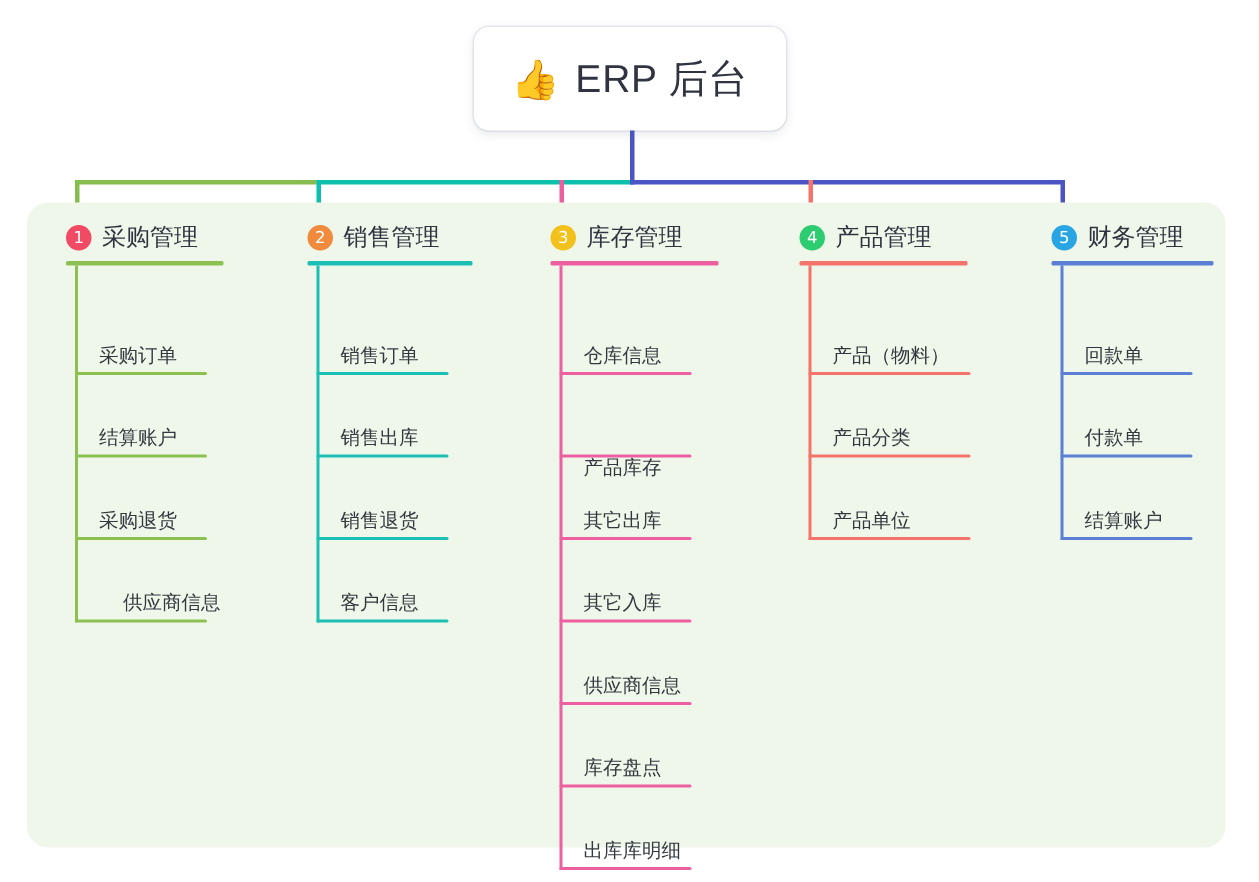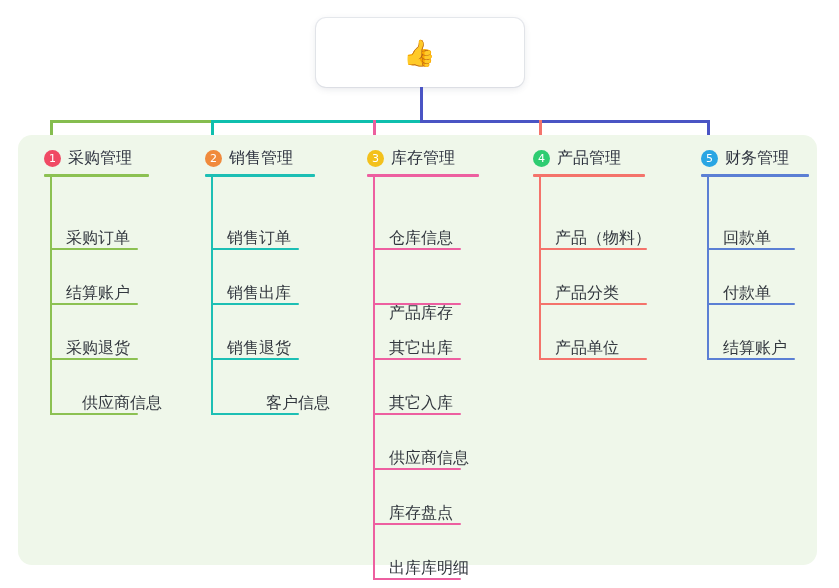--- a/index.html
+++ b/index.html
@@ -41,32 +41,33 @@
   .badge{
     width:17px;height:17px;border-radius:50%;
     color:#ffffff;font-size:11px;line-height:17px;text-align:center;
     flex:0 0 auto;font-family:"DejaVu Sans",sans-serif;
   }
   .col-title{font-size:16px;color:#2f3440;}
   .head-rule{position:absolute;height:3px;left:0;top:26px;border-radius:1px;}
 
   .spine{position:absolute;width:2px;left:6px;}
   .leaf-label{
-    position:absolute;left:22px;bottom:5px;font-size:16px;color:#33383f;
+    position:absolute;left:22px;bottom:5px;font-size:13px;color:#33383f;
     white-space:nowrap;
   }
   .leaf-rule{position:absolute;left:6px;bottom:0;height:2px;border-radius:1px;}
 </style>
 </head>
 <body>
 
 <div id="stage">
 
   <div class="root-card">
     <span class="root-emoji">👍</span>
+    <span class="root-title">ERP 后台</span>
   </div>
 
   <div id="connectors">
       <div class="vstem" style="left: 420px; top: 87px; height: 36px; background: rgb(74, 84, 196);"></div>
       <div class="hseg" style="left: 50px; top: 120px; width: 161px; background: rgb(133, 189, 79);"></div>
       <div class="hseg" style="left: 211px; top: 120px; width: 209px; background: rgb(15, 191, 174);"></div>
       <div class="hseg" style="left: 420px; top: 120px; width: 289px; background: rgb(74, 84, 196);"></div>
       <div class="vstem" style="left: 50px; top: 120px; height: 37px; background: rgb(133, 189, 79);"></div>
       <div class="vstem" style="left: 211px; top: 120px; height: 37px; background: rgb(15, 191, 174);"></div>
       <div class="vstem" style="left: 373px; top: 120px; height: 37px; background: rgb(236, 95, 158);"></div>
@@ -98,21 +99,21 @@
             <span class="col-title">销售管理</span>
           </div>
           <div class="head-rule" style="width: 110px; background: rgb(28, 191, 180);"></div>
           <div class="spine" style="top: 29px; height: 238px; background: rgb(28, 191, 180);"></div>
           <div class="leaf-label" style="bottom: auto; top: 80px;">销售订单</div>
           <div class="leaf-rule" style="bottom: auto; top: 100px; width: 88px; background: rgb(28, 191, 180);"></div>
           <div class="leaf-label" style="bottom: auto; top: 135px;">销售出库</div>
           <div class="leaf-rule" style="bottom: auto; top: 155px; width: 88px; background: rgb(28, 191, 180);"></div>
           <div class="leaf-label" style="bottom: auto; top: 190px;">销售退货</div>
           <div class="leaf-rule" style="bottom: auto; top: 210px; width: 88px; background: rgb(28, 191, 180);"></div>
-          <div class="leaf-label" style="bottom: auto; top: 245px; margin-left: 39px;">客户信息</div>
+          <div class="leaf-label" style="bottom: auto; top: 245px;">客户信息</div>
           <div class="leaf-rule" style="bottom: auto; top: 265px; width: 88px; background: rgb(28, 191, 180);"></div>
         </div>
         <div class="col" style="left: 349px; top: 13px;">
           <div class="col-head">
             <span class="badge" style="background: rgb(243, 193, 28);">3</span>
             <span class="col-title">库存管理</span>
           </div>
           <div class="head-rule" style="width: 112px; background: rgb(237, 95, 160);"></div>
           <div class="spine" style="top: 29px; height: 403px; background: rgb(237, 95, 160);"></div>
           <div class="leaf-label" style="bottom: auto; top: 80px;">仓库信息</div>

